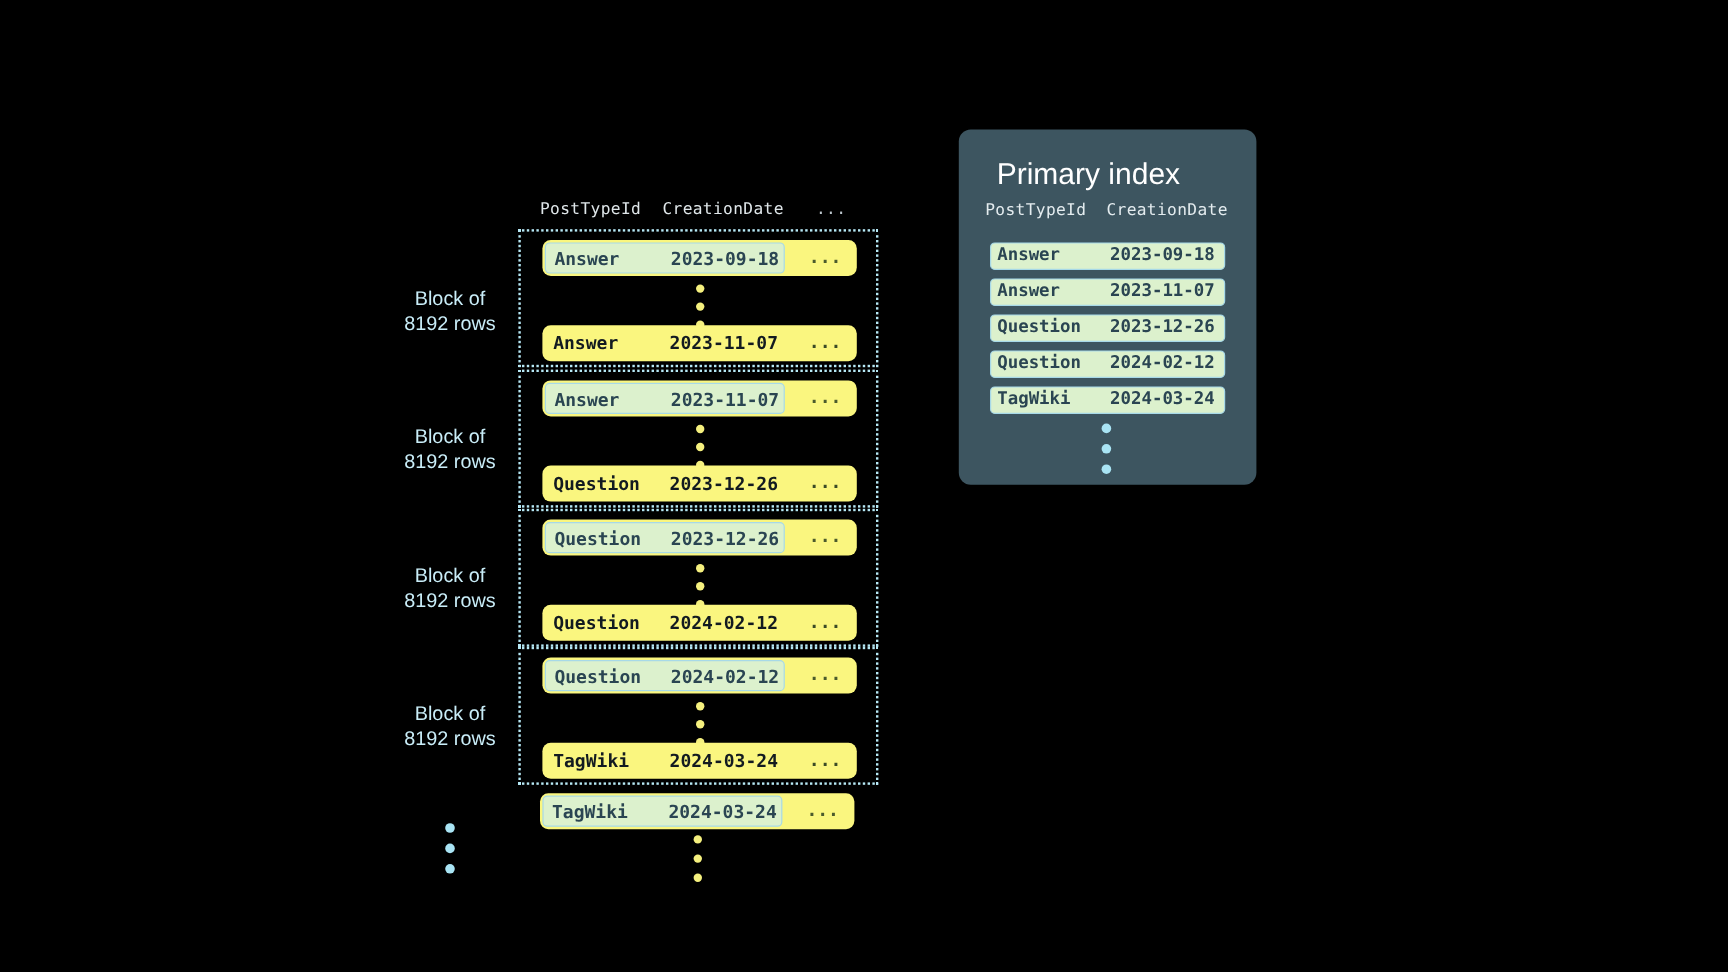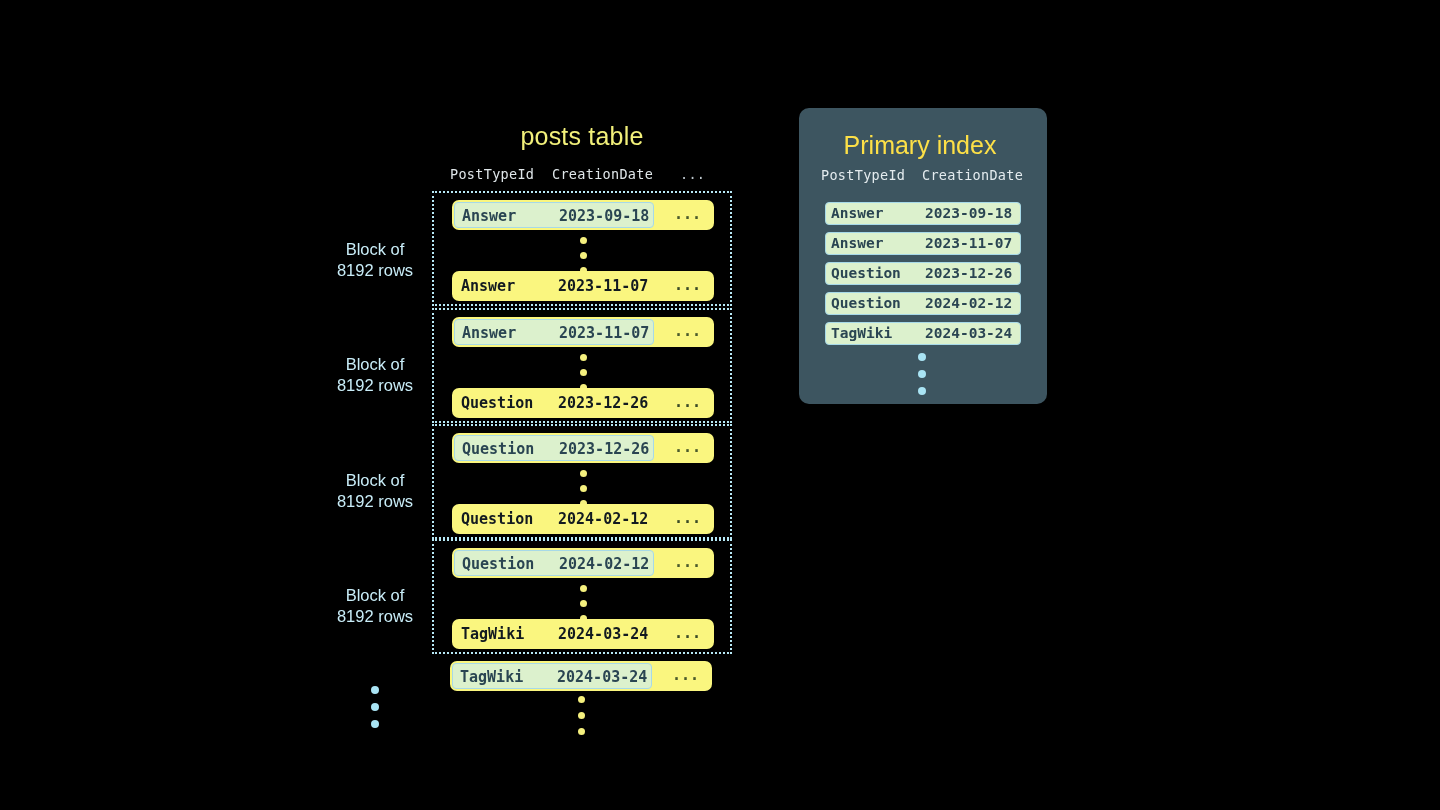--- a/index.html
+++ b/index.html
@@ -157,26 +157,26 @@
     position: absolute;
     left: 799px;
     top: 108px;
     width: 248px;
     height: 296px;
     background: #3d5560;
     border-radius: 10px;
   }
   #index-title {
     position: absolute;
-    left: 13px;
+    left: 0;
     top: 23px;
     width: 216px;
     text-align: center;
     font-size: 25px;
-    color: #fde047;
+    color: #ffffff;
     font-family: "Liberation Sans", sans-serif;
   }
   #index-col-headers {
     position: absolute;
     left: 0;
     top: 59px;
     width: 248px;
     height: 20px;
     font-family: "DejaVu Sans Mono", monospace;
     font-size: 13.5px;
@@ -217,21 +217,20 @@
     background: #a9e4f4;
     margin-bottom: 9px;
   }
   #index-dots i:last-child { margin-bottom: 0; }
 </style>
 </head>
 <body>
 
 <div id="stage">
 
-  <div id="posts-table-title">posts table</div>
 
   <div id="posts-col-headers">
     <span class="h-type">PostTypeId</span>
     <span class="h-date">CreationDate</span>
     <span class="h-more">...</span>
   </div>
 
   <div class="block-label" style="left:310px; top:239px;">
     <div>Block of</div>
     <div>8192 rows</div>

